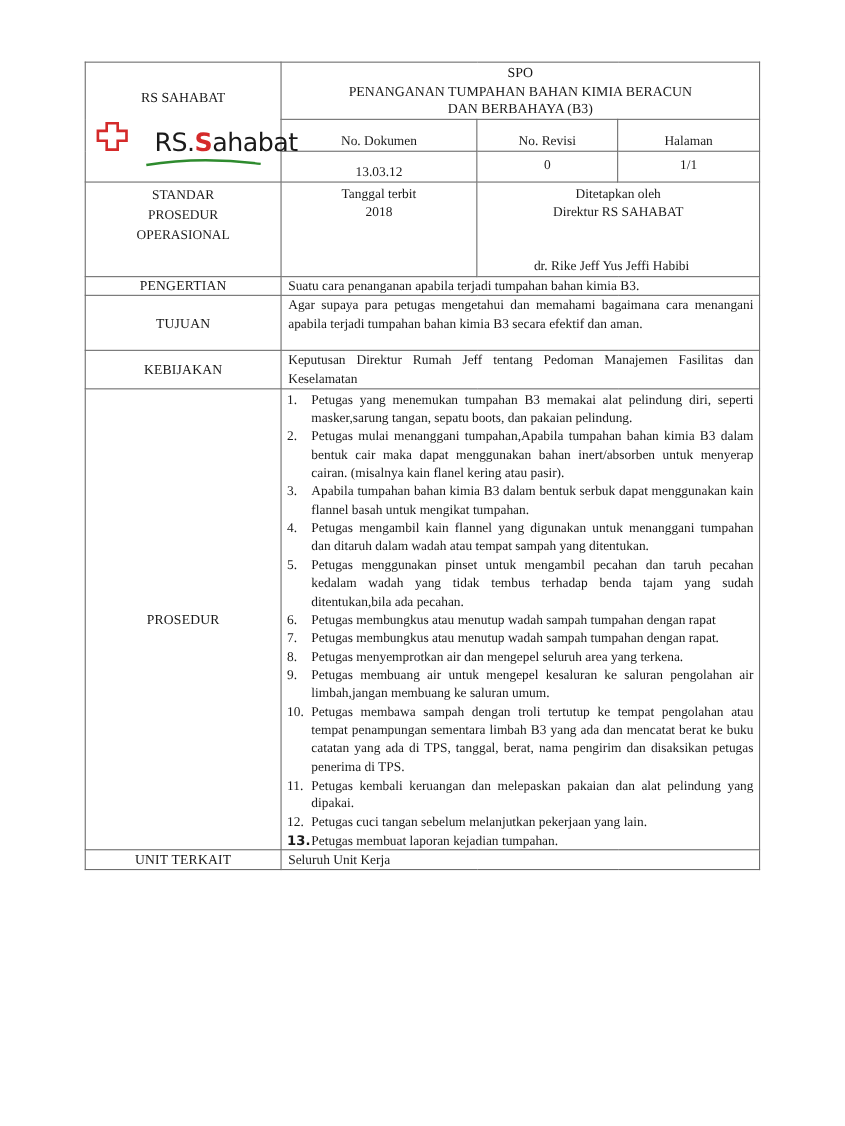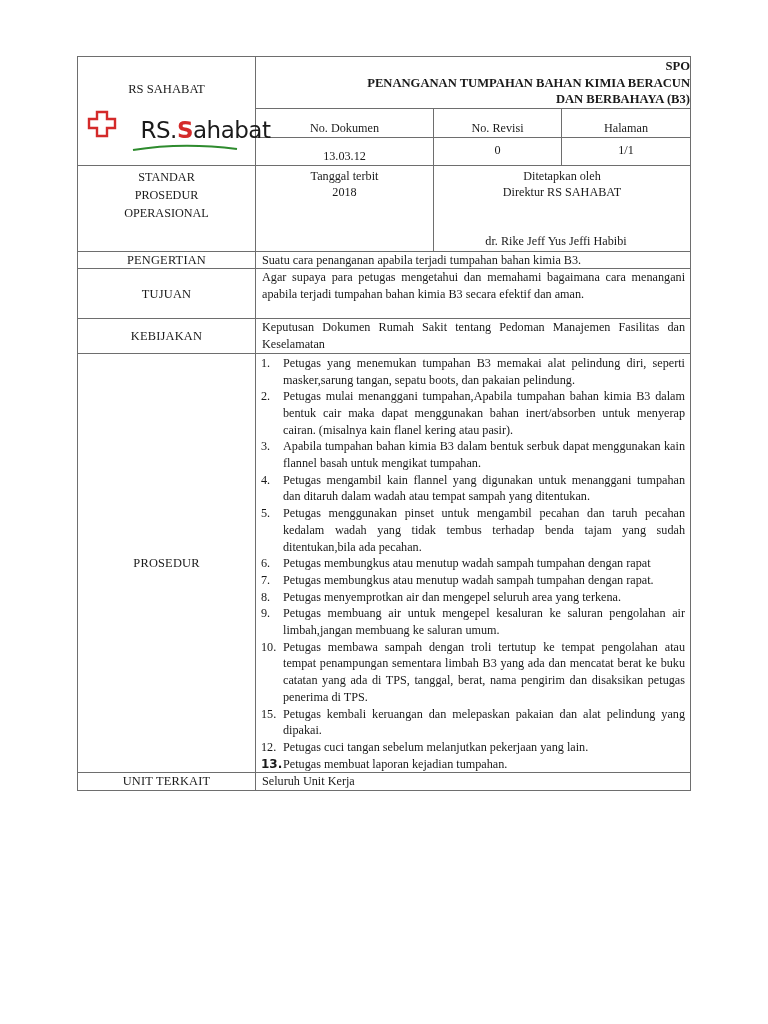--- a/index.html
+++ b/index.html
@@ -6,21 +6,21 @@
   body { width:768px; height:1024px; position:relative; overflow:hidden;
          font-family:"Liberation Serif", "DejaVu Serif", serif; color:#1a1a1a; }
   .doc { position:absolute; left:77px; top:56px; width:613px; }
   table { border-collapse:collapse; width:613px; table-layout:fixed; }
   td { border:1px solid #6e6e6e; padding:0; vertical-align:top; font-size:12.2px; line-height:16.7px; }
   .outer { border:1.5px solid #555; }
   .c { text-align:center; }
   .vm { vertical-align:middle; }
   .label { text-align:center; vertical-align:middle; font-size:12.4px; letter-spacing:0.2px; }
   .content { padding:0 5px 0 6px; text-align:justify; }
-  .bold { font-weight:bold;text-align:right; }
+  .bold { font-weight:normal; }
   .logo { position:relative; width:160px; height:52px; margin:0 auto; }
   .proc-list { list-style:none; margin:0; padding:0 5px 0 5px; }
   .proc-list li { display:flex; text-align:justify; line-height:16.7px; }
   .proc-list .num { width:22px; flex:0 0 22px; }
   .proc-list .txt { flex:1; text-align:justify; }
 </style>
 </head>
 <body>
 
 <div class="doc">
@@ -87,21 +87,21 @@
     <td colspan="3" class="content">Suatu cara penanganan apabila terjadi tumpahan bahan kimia B3.</td>
   </tr>
 
   <tr style="height:50px">
     <td class="label">TUJUAN</td>
     <td colspan="3" class="content">Agar supaya para petugas mengetahui dan memahami bagaimana cara menangani apabila terjadi tumpahan bahan kimia B3 secara efektif dan aman.</td>
   </tr>
 
   <tr style="height:33px">
     <td class="label">KEBIJAKAN</td>
-    <td colspan="3" class="content">Keputusan Dokumen Rumah Sakit tentang Pedoman Manajemen Fasilitas dan Keselamatan</td>
+    <td colspan="3" class="content">Keputusan Direktur Rumah Jeff tentang Pedoman Manajemen Fasilitas dan Keselamatan</td>
   </tr>
 
   <tr>
     <td class="label">PROSEDUR</td>
     <td colspan="3" style="padding-top:1px;">
       <ol class="proc-list">
         <li>
                 <span class="num">1.</span>
                 <span class="txt">Petugas yang menemukan tumpahan B3 memakai alat pelindung diri, seperti masker,sarung tangan, sepatu boots, dan pakaian pelindung.</span>
               </li>
@@ -135,21 +135,21 @@
               </li>
         <li>
                 <span class="num">9.</span>
                 <span class="txt">Petugas membuang air untuk mengepel kesaluran ke saluran pengolahan air limbah,jangan membuang ke saluran umum.</span>
               </li>
         <li>
                 <span class="num">10.</span>
                 <span class="txt">Petugas membawa sampah dengan troli tertutup ke tempat pengolahan atau tempat penampungan sementara limbah B3 yang ada dan mencatat berat ke buku catatan yang ada di TPS, tanggal, berat, nama pengirim dan disaksikan petugas penerima di TPS.</span>
               </li>
         <li>
-                <span class="num">15.</span>
+                <span class="num">11.</span>
                 <span class="txt">Petugas kembali keruangan dan melepaskan pakaian dan alat pelindung yang dipakai.</span>
               </li>
         <li>
                 <span class="num">12.</span>
                 <span class="txt">Petugas cuci tangan sebelum melanjutkan pekerjaan yang lain.</span>
               </li>
         <li>
                 <span class="num" style="font-weight:bold; font-family:'DejaVu Sans', sans-serif; font-size:12px;">13.</span>
                 <span class="txt">Petugas membuat laporan kejadian tumpahan.</span>
               </li>

